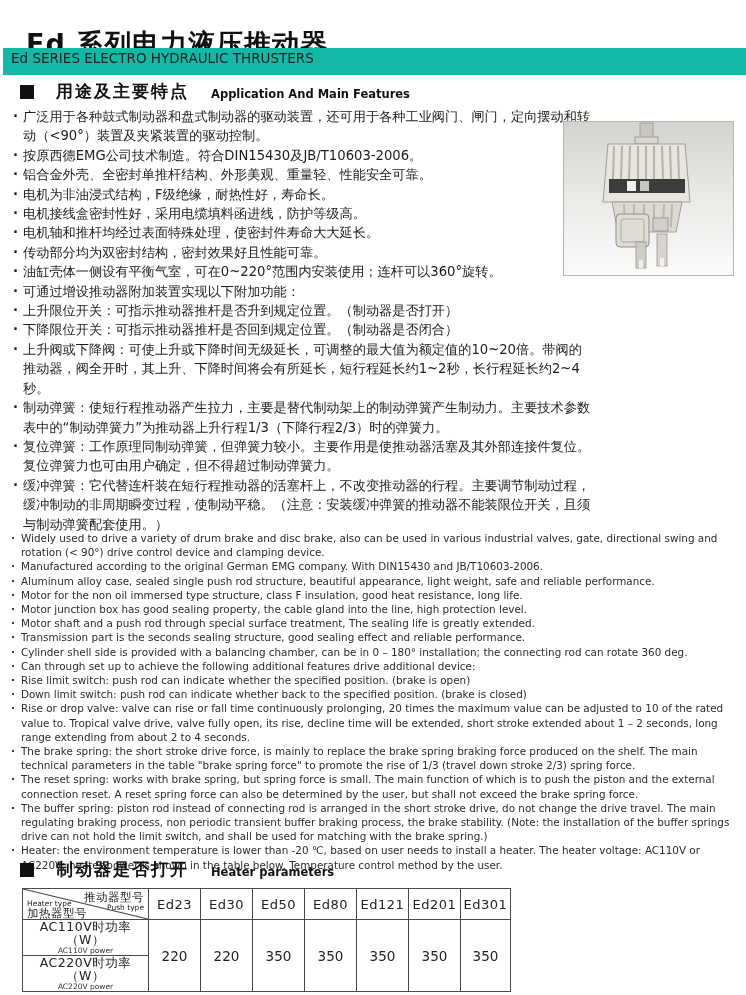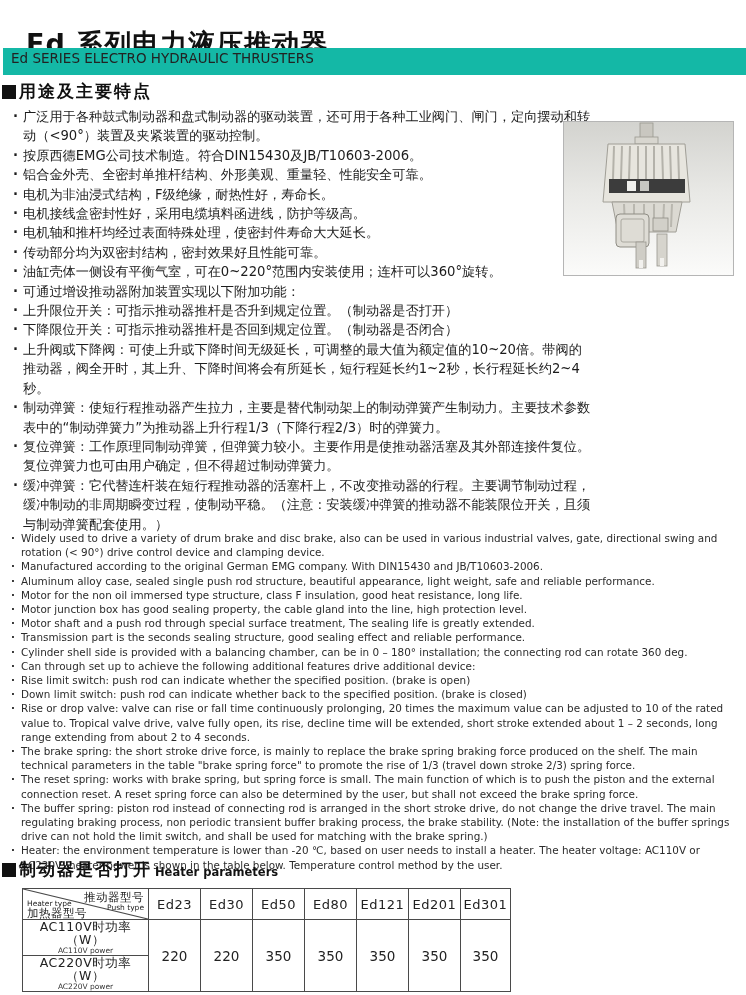--- a/index.html
+++ b/index.html
@@ -13,21 +13,21 @@
   .title {
     position:absolute; top:10px; left:10px; margin:16px;
     font-size:27px; font-weight:bold; letter-spacing:1px; color:#111;
   }
   .subbar {
     position:absolute; top:48px; left:3px; right:0; height:27px;
     background:#14b8a6; font-size:13.5px; line-height:20px;
     padding-left:8px; color:#222;
   }
 
-  .sechead { position:absolute; left:2px; display:flex; align-items:center; gap:3px; }
+  .sechead { position:absolute; left:20px; display:flex; align-items:center; gap:22px; }
   .sechead .sq { width:14px; height:14px; background:#111; flex:0 0 auto; }
   .sechead .cn { font-size:17px; font-weight:bold; letter-spacing:2px; color:#111; }
   .sechead .en { font-size:11.5px; font-weight:bold; color:#111; padding-top:4px; }
   #features-head { top:80px; }
   #heater-head { top:858px; }
 
   ul.blist { list-style:none; margin:0; padding:0; }
   ul.blist li { position:relative; padding-left:11px; margin:0; }
   ul.blist li::before { content:"\00B7"; position:absolute; left:1px; top:0; font-weight:bold; }
 
@@ -76,20 +76,21 @@
 
   <h1 class="title">Ed 系列电力液压推动器</h1>
 
   <div class="subbar">
     <span>Ed SERIES ELECTRO HYDRAULIC THRUSTERS</span>
   </div>
 
   <div class="sechead" id="features-head">
     <span class="sq"></span>
     <span class="cn">用途及主要特点</span>
+    <span class="en">Application And Main Features</span>
   </div>
 
   <ul class="blist cn-list">
     <li>广泛用于各种鼓式制动器和盘式制动器的驱动装置，还可用于各种工业阀门、闸门，定向摆动和转动（&lt;90°）装置及夹紧装置的驱动控制。</li>
     <li>按原西德EMG公司技术制造。符合DIN15430及JB/T10603-2006。</li>
     <li>铝合金外壳、全密封单推杆结构、外形美观、重量轻、性能安全可靠。</li>
     <li>电机为非油浸式结构，F级绝缘，耐热性好，寿命长。</li>
     <li>电机接线盒密封性好，采用电缆填料函进线，防护等级高。</li>
     <li>电机轴和推杆均经过表面特殊处理，使密封件寿命大大延长。</li>
     <li>传动部分均为双密封结构，密封效果好且性能可靠。</li>

